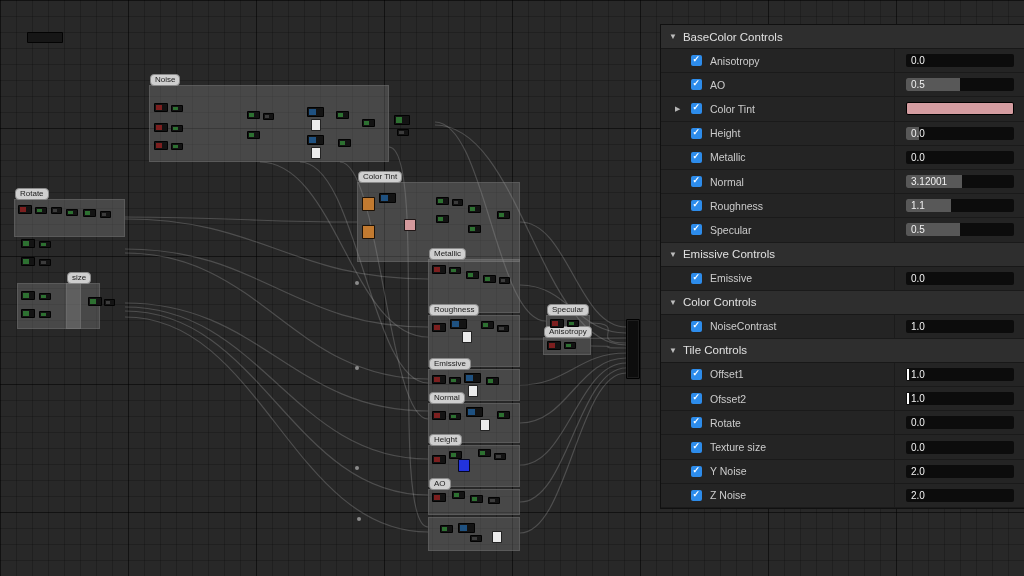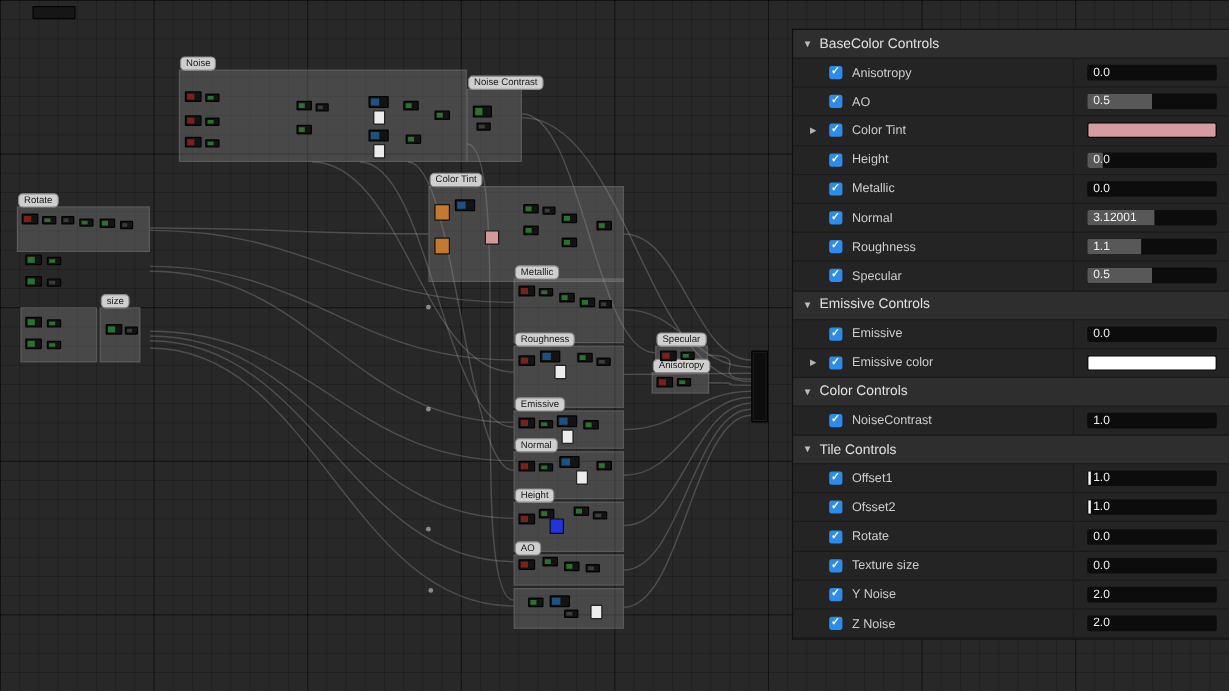--- a/index.html
+++ b/index.html
@@ -8,21 +8,21 @@
   #app { position:relative; width:1024px; height:576px;
     background-color:#282828;
     background-image:
       linear-gradient(rgba(0,0,0,0.20) 1px, transparent 1px),
       linear-gradient(90deg, rgba(0,0,0,0.20) 1px, transparent 1px),
       linear-gradient(rgba(0,0,0,0.45) 1px, transparent 1px),
       linear-gradient(90deg, rgba(0,0,0,0.45) 1px, transparent 1px);
     background-size:16px 16px, 16px 16px, 128px 128px, 128px 128px; }
 
   
-  #graph { position:absolute; inset:0; }
+  #graph { position:absolute; inset:0;margin-top:27px; }
   #wires { position:absolute; inset:0; width:100%; height:100%; }
   #wires path { fill:none; stroke:rgba(190,190,190,0.26); stroke-width:1.2; }
   #wires circle { fill:rgba(205,205,205,0.6); }
   .comment { position:absolute; background:rgba(148,148,148,0.30);
     border:1px solid rgba(120,120,120,0.38); }
   .bubble { position:absolute; top:-12px; left:0; background:#cfcfcf; color:#1b1b1b;
     font-size:8px; line-height:10px; padding:0 4px; border-radius:4px;
     border:1px solid #8a8a8a; white-space:nowrap; }
   .gnode { position:absolute; background:#131313; border:1px solid rgba(0,0,0,0.85);
     border-radius:1px; }
@@ -89,28 +89,25 @@
         <path d="M 520 475 C 567.7 475, 578.3 341, 626 341"></path>
         <path d="M 520 506 C 567.7 506, 578.3 346, 626 346"></path>
         <circle cx="357" cy="256" r="2"></circle>
         <circle cx="357" cy="341" r="2"></circle>
         <circle cx="357" cy="441" r="2"></circle>
         <circle cx="359" cy="492" r="2"></circle>
       </svg>
   <div class="comment" style="left: 149px; top: 58px; width: 240px; height: 77px;">
         <span class="bubble">Noise</span>
       </div>
-      <div class="comment" style="left: 389px; top: 74px; width: 46px; height: 61px;">
-        <span class="bubble">Noise Contrast</span>
-      </div>
       <div class="comment" style="left: 14px; top: 172px; width: 111px; height: 38px;">
         <span class="bubble">Rotate</span>
       </div>
       <div class="comment" style="left: 17px; top: 256px; width: 64px; height: 46px;"></div>
-      <div class="comment" style="left: 83px; top: 256px; width: 34px; height: 46px;">
+      <div class="comment" style="left: 66px; top: 256px; width: 34px; height: 46px;">
         <span class="bubble">size</span>
       </div>
       <div class="comment" style="left: 357px; top: 155px; width: 163px; height: 80px;">
         <span class="bubble">Color Tint</span>
       </div>
       <div class="comment" style="left: 428px; top: 232px; width: 92px; height: 54px;">
         <span class="bubble">Metallic</span>
       </div>
       <div class="comment" style="left: 428px; top: 288px; width: 92px; height: 52px;">
         <span class="bubble">Roughness</span>
@@ -467,30 +464,20 @@
     <span class="expander">▶</span>
     <span class="checkbox"></span>
     <span class="row-label">Emissive</span>
     <div class="value-field">
       <div class="fill"></div>
 
       <span class="value-text">0.0</span>
     </div>
   </div>
 
-  <div class="row">
-    <span class="expander show">▶</span>
-    <span class="checkbox"></span>
-    <span class="row-label">Emissive color</span>
-    <div class="value-field swatch" style="background: rgb(255, 255, 255);">
-      <div class="fill"></div>
-
-      <span class="value-text"></span>
-    </div>
-  </div>
 </div>
   </div>
 
   <div class="section">
     <div class="section-header">
       <span class="tri">▼</span>
       <span class="section-label">Color Controls</span>
     </div>
     <div class="rows">
   <div class="row">

